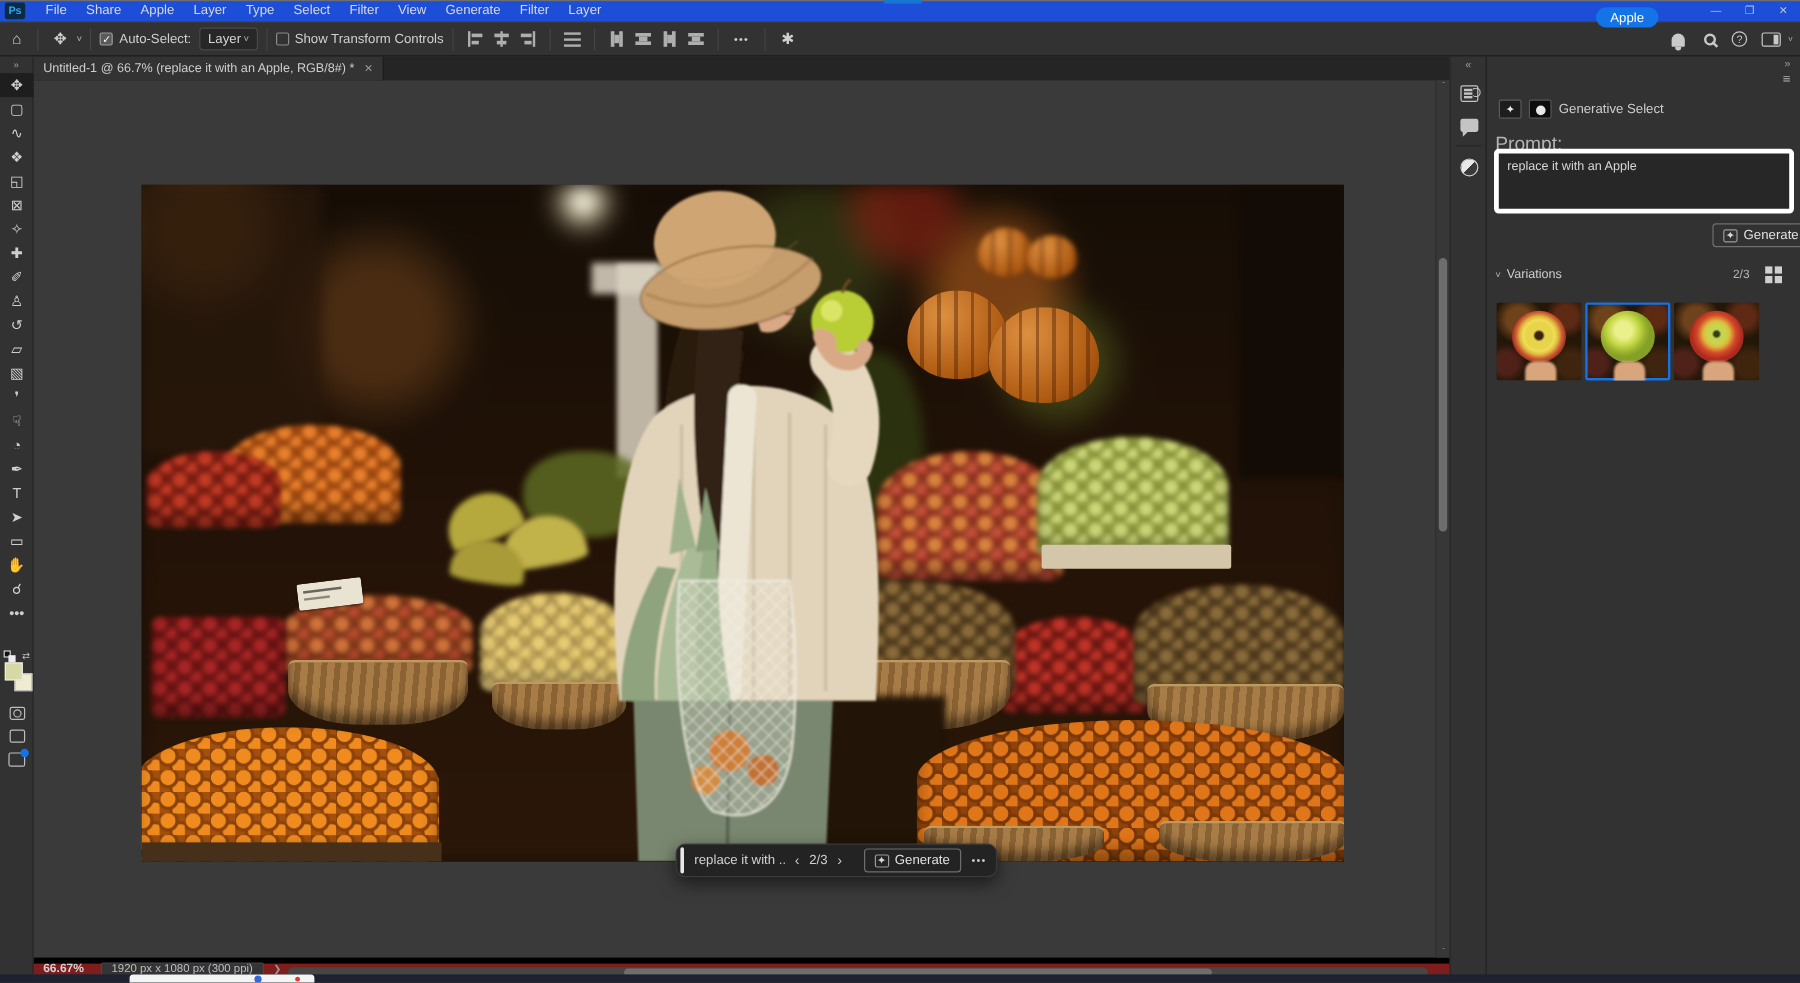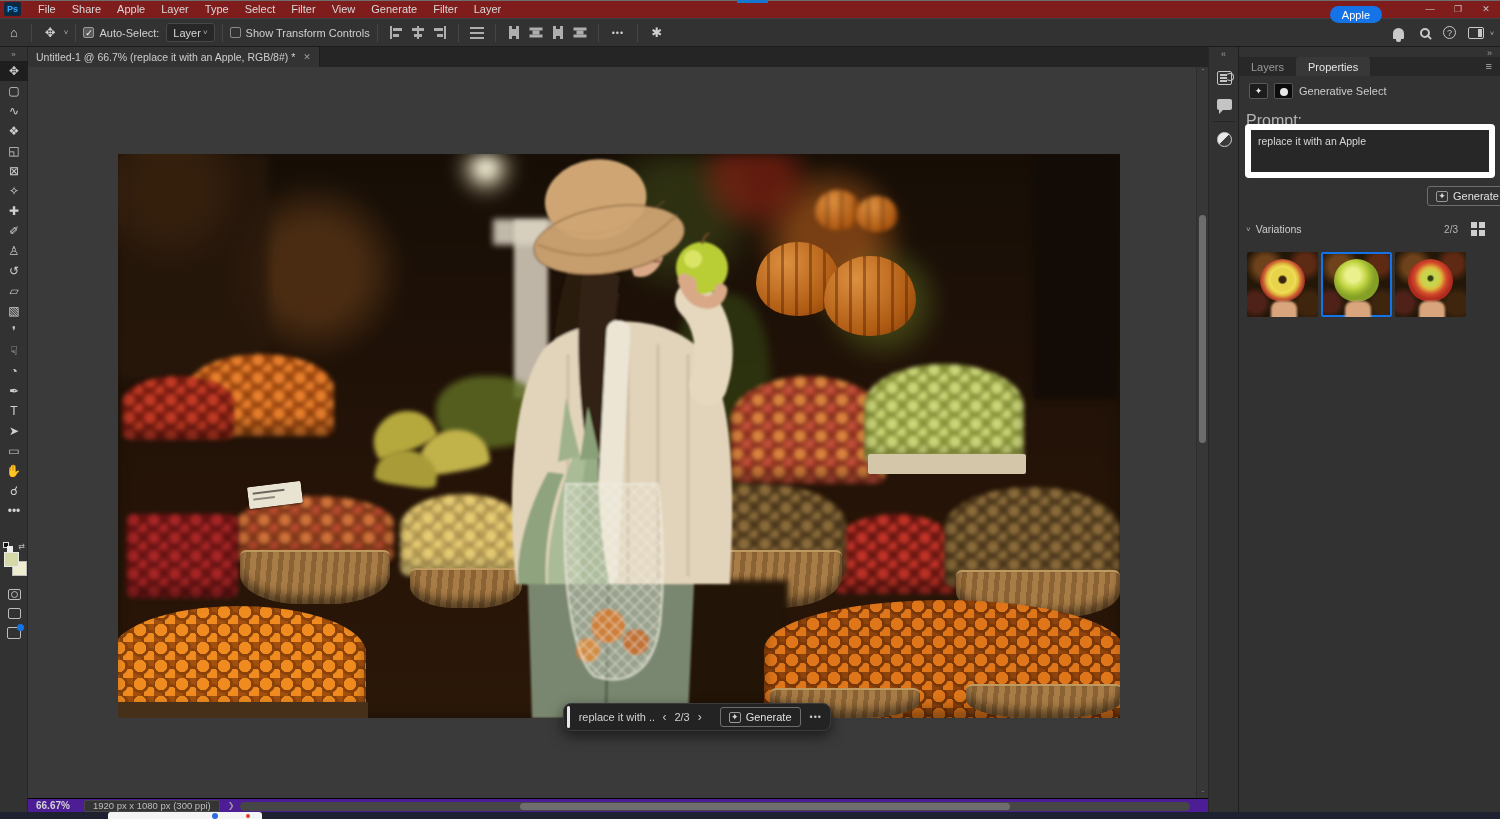--- a/index.html
+++ b/index.html
@@ -1,20 +1,20 @@
 <!DOCTYPE html>
 <html><head>
 <meta charset="utf-8">
 <style>
   *{margin:0;padding:0;box-sizing:border-box}
   html,body{width:1500px;height:819px;overflow:hidden}
   body{position:relative;background:#3a3a3a;font-family:"Liberation Sans",sans-serif;color:#d2d2d2;-webkit-font-smoothing:antialiased}
   .ab{position:absolute}
   
-  .menubar{left:0;top:0;width:1500px;height:18px;background:#7f1d1d;display:flex;align-items:center;z-index:30}
+  .menubar{left:0;top:0;width:1500px;height:18px;background:#1d4ed8;display:flex;align-items:center;z-index:30}
   .topline{left:0;top:0;width:1500px;height:1px;background:#6e6e6e;z-index:31}
   .topblue{left:737px;top:0;width:31px;height:3px;background:#1577d2;z-index:32}
   .pslogo{width:17px;height:14px;margin-left:4px;background:#0b2a44;border-radius:2px;color:#31a8ff;font-size:9px;font-weight:bold;display:flex;align-items:center;justify-content:center}
   .menus{display:flex;margin-left:10px;gap:2px}
   .menu-item{font-size:11px;color:#d8d8d8;padding:2px 7px;cursor:default}
   .winctl{position:absolute;right:0;top:0;height:18px;display:flex;z-index:33}
   .winctl span{width:28px;height:18px;display:flex;align-items:center;justify-content:center;font-size:9px;color:#c2c2c2}
   
   .optionsbar{left:0;top:18px;width:1500px;height:29px;background:#323232;border-top:1px solid #3e3e3e;border-bottom:1px solid #1c1c1c;display:flex;align-items:center;z-index:29}
   .ob-sep{width:1px;height:18px;background:#454545;margin:0 7px}
@@ -98,21 +98,21 @@
   .net{position:absolute;border-radius:inherit;background:repeating-linear-gradient(55deg,rgba(250,248,240,.5) 0 1.2px,transparent 1.2px 6px),repeating-linear-gradient(-55deg,rgba(250,248,240,.5) 0 1.2px,transparent 1.2px 6px)}
   .pk{position:absolute;border-radius:50%/58% 58% 46% 46%;
      background-image:repeating-linear-gradient(90deg,transparent 0 11px,rgba(70,25,0,.4) 11px 14px),radial-gradient(circle at 35% 28%,#dd9040,#b05c14 65%,#7e3c06)}
   .ban{position:absolute;background:#b5a83d;border-radius:70% 70% 50% 50%/100% 100% 18% 18%}
   .sign{position:absolute;background:#e9e3d2;border-radius:2px;box-shadow:0 1px 2px rgba(0,0,0,.5);
      background-image:linear-gradient(rgba(0,0,0,.55),rgba(0,0,0,.55)),linear-gradient(rgba(0,0,0,.4),rgba(0,0,0,.4));background-size:60% 2px,40% 2px;background-position:5px 6px,5px 12px;background-repeat:no-repeat}
   
   .vscroll{left:1196px;top:67px;width:12px;height:731px;background:#373737;border-left:1px solid #2e2e2e;z-index:18}
   .vthumb{left:2px;top:148px;width:7px;height:228px;background:#6d6d6d;border-radius:4px}
   .varr{left:0;width:12px;text-align:center;font-size:7px;color:#9a9a9a}
-  .statusrow{left:28px;top:798px;width:1180px;height:14px;background:#4c1d95;border-top:1px solid #000000;display:flex;align-items:center;z-index:16}
+  .statusrow{left:28px;top:798px;width:1180px;height:14px;background:#7f1d1d;border-top:5px solid #000000;display:flex;align-items:center;z-index:16}
   .st-zoom{font-size:10px;color:#d2d2d2;margin-left:8px;font-weight:bold}
   .st-doc{font-size:9.5px;color:#bdbdbd;background:#343434;border:1px solid #474747;border-radius:2px;padding:0 8px;margin-left:14px;height:12px;display:flex;align-items:center}
   .st-chev{font-size:8px;color:#9a9a9a;margin-left:8px}
   .hscroll{position:absolute;left:212px;right:18px;top:3px;height:9px;background:#464646;border-radius:5px}
   .hthumb{position:absolute;left:280px;width:490px;top:1px;height:7px;background:#6e6e6e;border-radius:4px}
   .bottomstrip{left:0;top:812px;width:1500px;height:7px;background:#1d2130;z-index:40}
   .whitepeek{left:108px;top:0;width:154px;height:7px;background:#f4f4f4;border-radius:3px 3px 0 0}
   .bluedot{left:104px;top:1px;width:6px;height:6px;border-radius:50%;background:#2f6ae0}
   .reddot{left:138px;top:2px;width:4px;height:4px;border-radius:50%;background:#e03a2a}
   
@@ -144,21 +144,21 @@
   .ptab.inactive{color:#9a9a9a}
   .ptab.active{color:#e6e6e6;background:#383838;border-radius:3px 3px 0 0}
   .pmenu{position:absolute;right:8px;top:13px;font-size:11px;color:#b4b4b4}
   .pcontent{position:absolute;left:0;top:29px;width:262px;height:743px;background:#323232}
   .layerrow{position:absolute;left:10px;top:7px;display:flex;align-items:center;gap:6px}
   .badge{width:19px;height:16px;background:#1d1d1d;border:1px solid #5a5a5a;border-radius:2px;color:#eee;font-size:9px;display:flex;align-items:center;justify-content:center}
   .maskth{width:19px;height:16px;background:#0c0c0c;border:1px solid #555;border-radius:2px;position:relative}
   .maskth::after{content:"";position:absolute;left:5px;top:3.5px;width:8px;height:8px;border-radius:50%;background:#e8e8e8}
   .layerlbl{font-size:11px;color:#cdcdcd}
   .plabel{position:absolute;left:7px;top:36px;font-size:16px;color:#b4b4b4}
-  .pbox{position:absolute;left:6px;top:48px;width:250px;height:54px;background:#272727;border:6px solid #ffffff;border-radius:4px;padding:5px 7px;font-size:10.5px;color:#d6d6d6}
+  .pbox{position:absolute;left:6px;top:48px;width:250px;height:54px;background:#272727;border:4px solid #ffffff;border-radius:4px;padding:5px 7px;font-size:10.5px;color:#d6d6d6}
   .pgen{position:absolute;left:178px;top:110px}
   .vrow{position:absolute;left:7px;top:147px;width:248px;display:flex;align-items:center}
   .vcaret{font-size:8px;color:#b0b0b0;margin-right:5px}
   .vlabel{font-size:10.5px;color:#cdcdcd}
   .vcount{position:absolute;right:36px;font-size:10px;color:#b4b4b4}
   .vgrid{position:absolute;right:8px;width:15px;height:14px;
      background:linear-gradient(#cfcfcf,#cfcfcf) 0 0/6px 6px no-repeat,linear-gradient(#cfcfcf,#cfcfcf) 8px 0/6px 6px no-repeat,linear-gradient(#cfcfcf,#cfcfcf) 0 8px/6px 6px no-repeat,linear-gradient(#cfcfcf,#cfcfcf) 8px 8px/6px 6px no-repeat}
   .vthumbs{position:absolute;left:8px;top:176px;display:flex;gap:3px}
   .vt{width:71px;height:65px;border-radius:2px;position:relative;overflow:hidden;background-color:#241708;
      background-image:radial-gradient(circle at 26% 22%,rgba(200,120,50,.45) 0 10px,transparent 20px),radial-gradient(circle at 82% 18%,rgba(150,60,30,.5) 0 9px,transparent 18px),radial-gradient(circle at 12% 78%,rgba(130,45,45,.45) 0 9px,transparent 16px),radial-gradient(circle at 88% 80%,rgba(90,50,20,.5) 0 10px,transparent 18px)}
@@ -506,24 +506,20 @@
       <span class="bubble"></span>
     </div>
   <div class="cs-sep"></div>
   <div class="cs-ico">
       <span class="halfc"></span>
     </div>
 </div>
 
 <div class="ab panel">
   <span class="p-dbl">»</span>
-  <div class="ptabs">
-    <span class="ptab inactive">Layers</span>
-    <span class="ptab active">Properties</span>
-  </div>
   <span class="pmenu">≡</span>
   <div class="pcontent">
     <div class="layerrow">
       <span class="badge">✦</span>
       <span class="maskth"></span>
       <span class="layerlbl">Generative Select</span>
     </div>
     <span class="plabel">Prompt:</span>
     <div class="pbox">replace it with an Apple</div>
     <span class="genbtn pgen">

